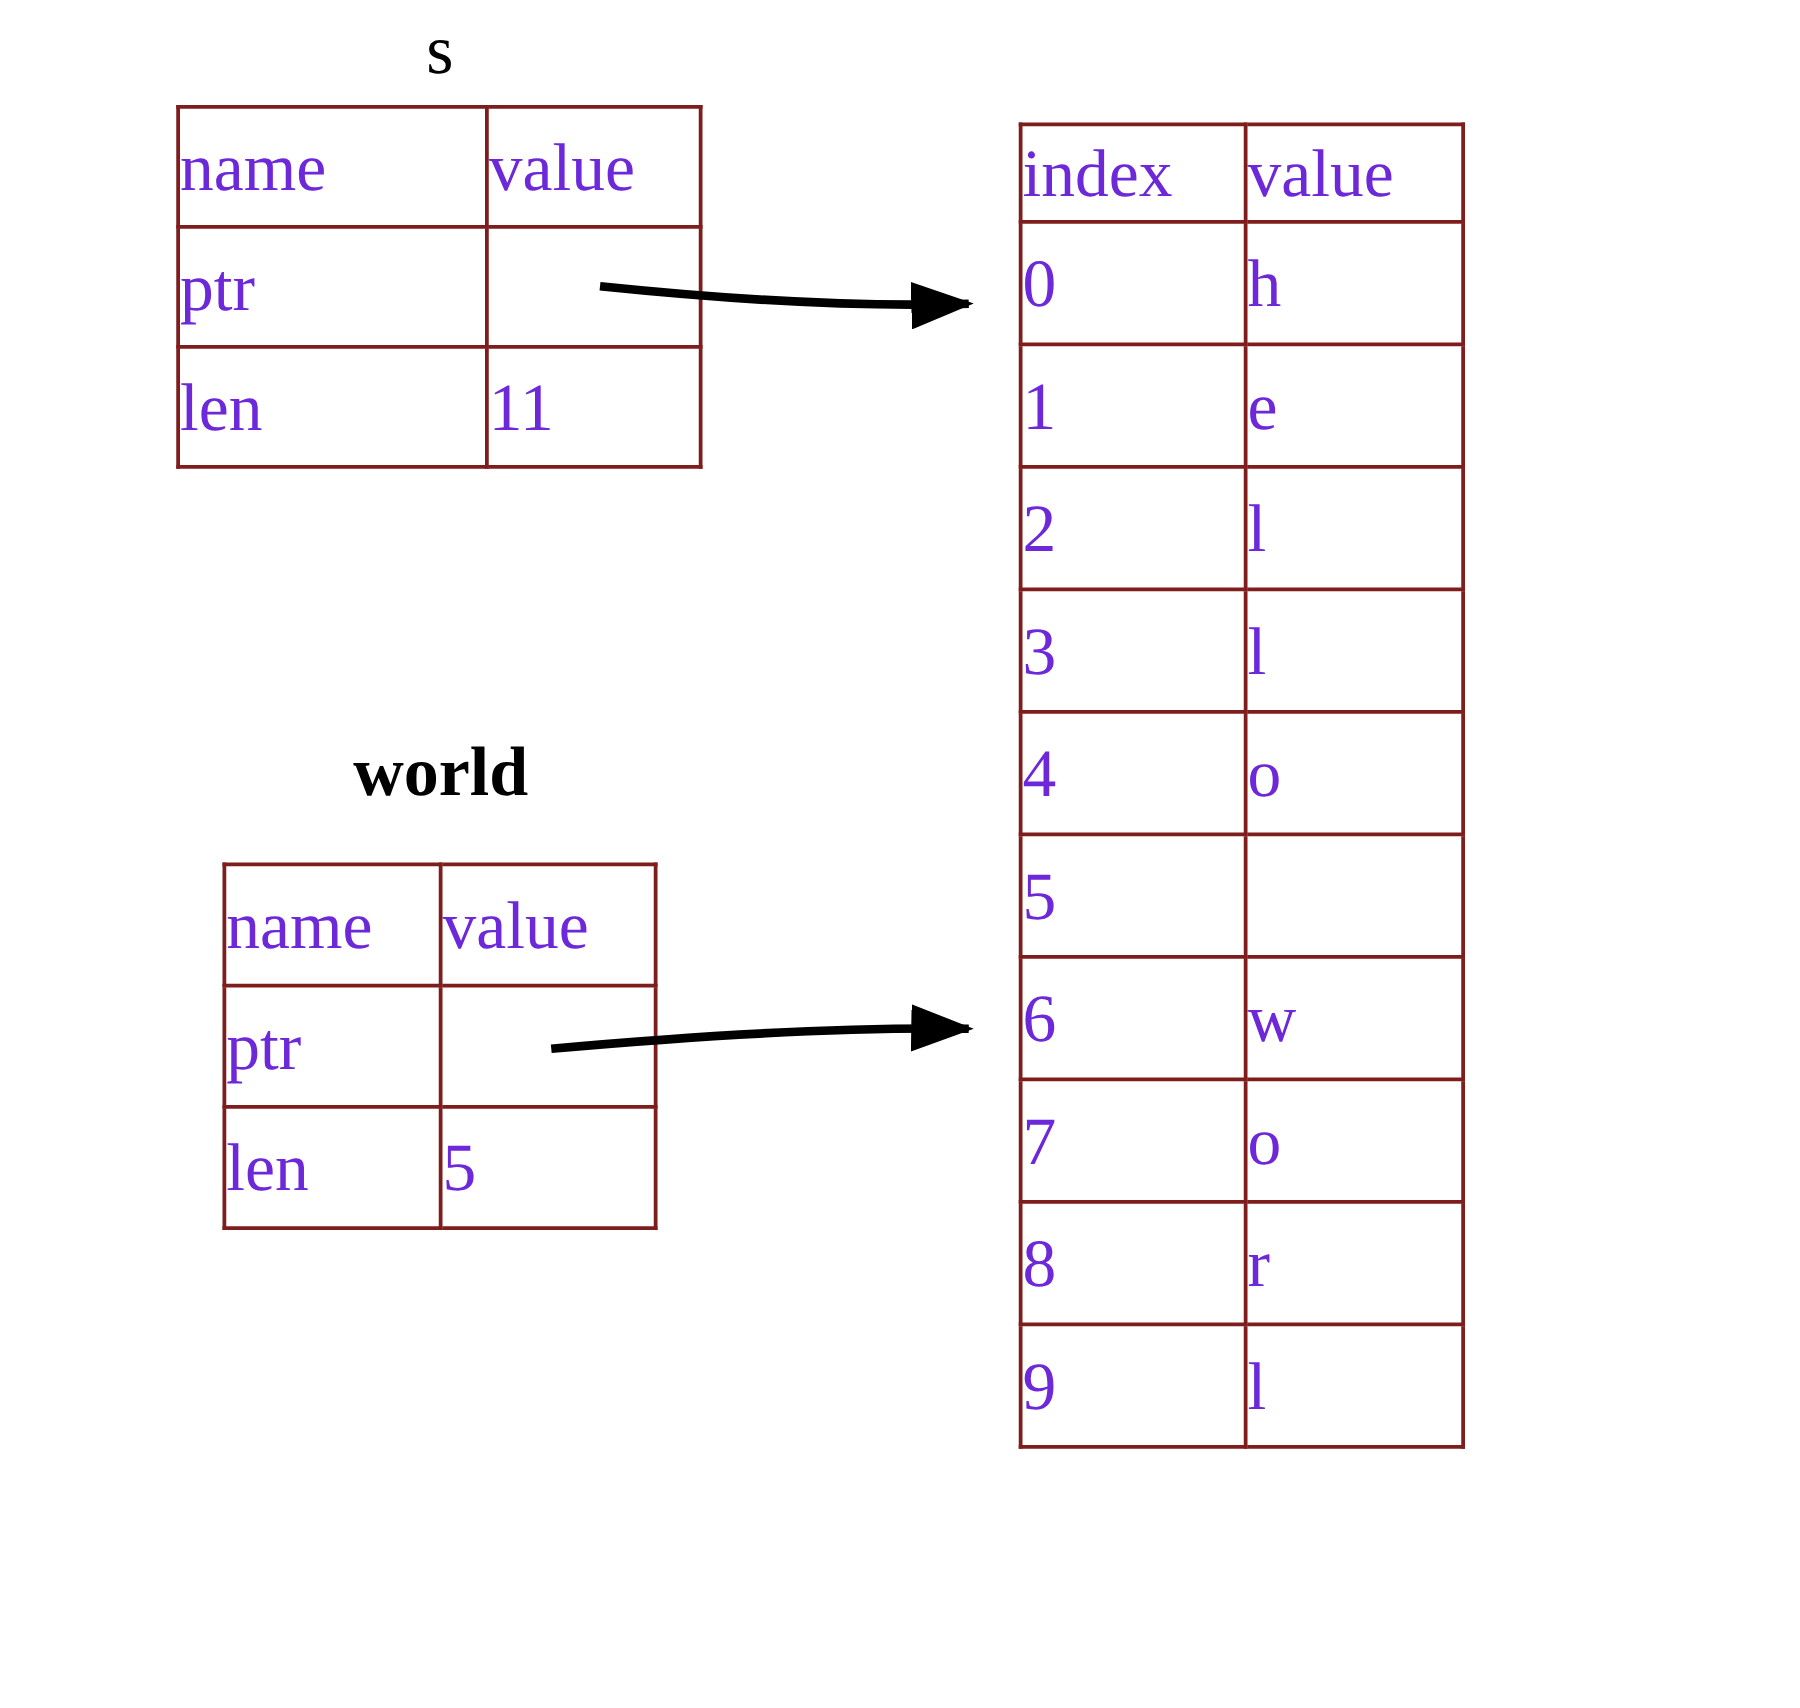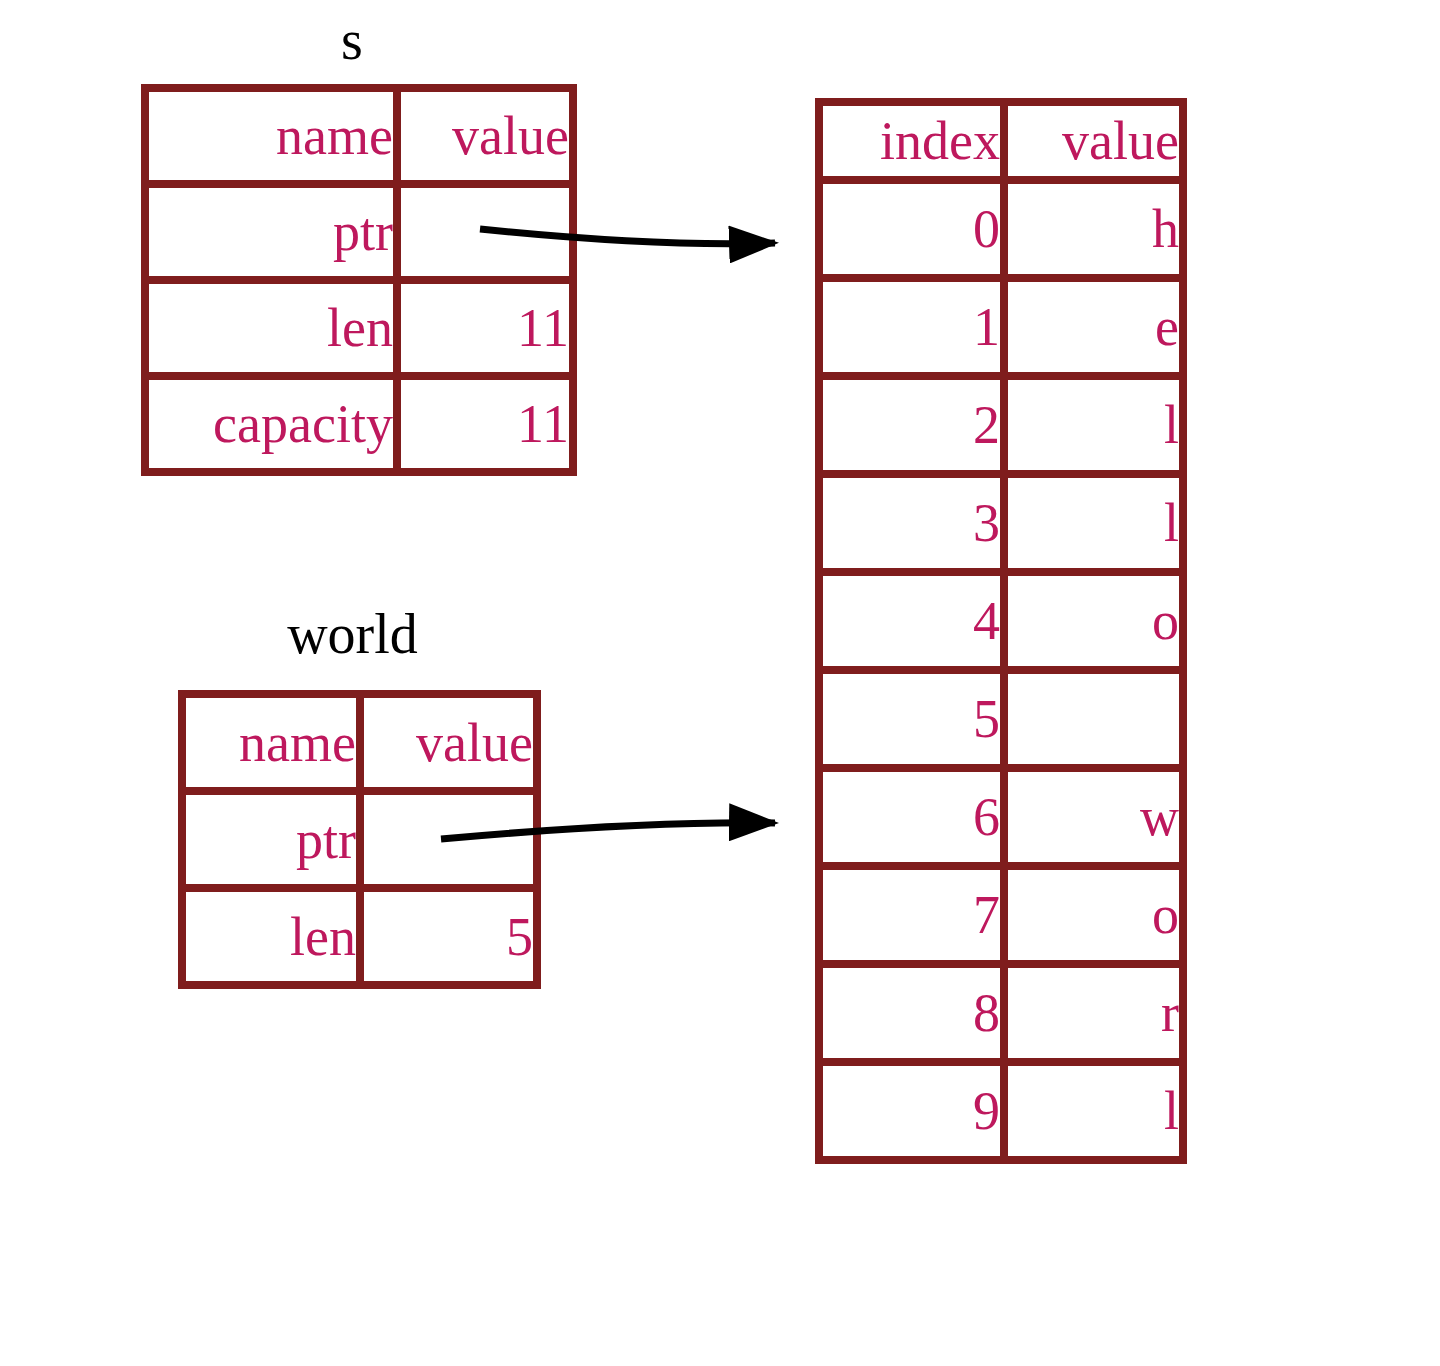--- a/index.html
+++ b/index.html
@@ -22,26 +22,26 @@
     font-size: 56px;
     line-height: 60px;
     color: #000;
   }
   table.tbl {
     position: absolute;
     border-collapse: collapse;
     background: #ffffff;
   }
   table.tbl td {
-    border: 8px solid #7f1d1d;
-    text-align: right;
+    border: 3px solid #7f1d1d;
+    text-align: left;
     vertical-align: middle;
     font-size: 54px;
     padding: 0;
-    color: #be185d;
+    color: #6d28d9;
     background: #ffffff;
   }
   
   #s-table td.c-name  { width: 244px; }
   #s-table td.c-value { width: 168px; }
   #s-table tr         { height: 96px; }
   
   #world-table td.c-name  { width: 170px; }
   #world-table td.c-value { width: 169px; }
   #world-table tr         { height: 97px; }
@@ -72,28 +72,24 @@
       <td class="c-value">value</td>
     </tr>
     <tr>
       <td class="c-name">ptr</td>
       <td class="c-value"></td>
     </tr>
     <tr>
       <td class="c-name">len</td>
       <td class="c-value">11</td>
     </tr>
-    <tr>
-      <td class="c-name">capacity</td>
-      <td class="c-value">11</td>
-    </tr>
   </tbody>
     </table>
 
-  <div class="struct-title" style="left:178px; top:604px; width:349px;">world</div>
+  <div class="struct-title" style="left:178px; top:588px; width:349px;font-weight:bold;">world</div>
 
   <table class="tbl" id="world-table" style="left:178px; top:690px;">
     <tbody>
         <tr>
       <td class="c-name">name</td>
       <td class="c-value">value</td>
     </tr>
     <tr>
       <td class="c-name">ptr</td>
       <td class="c-value"></td>

